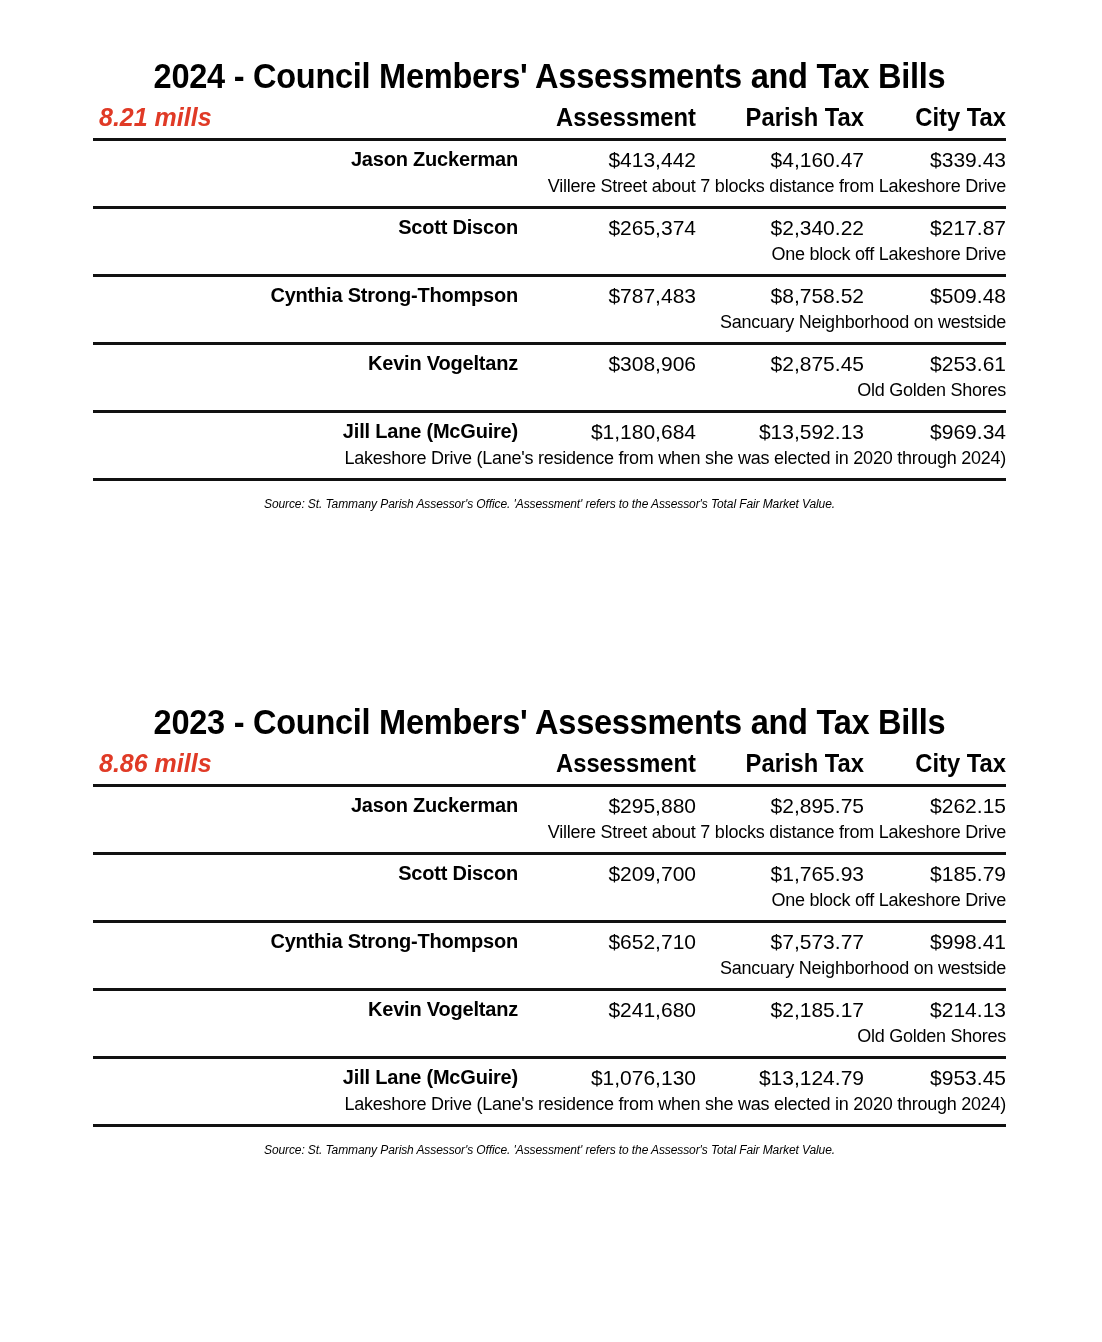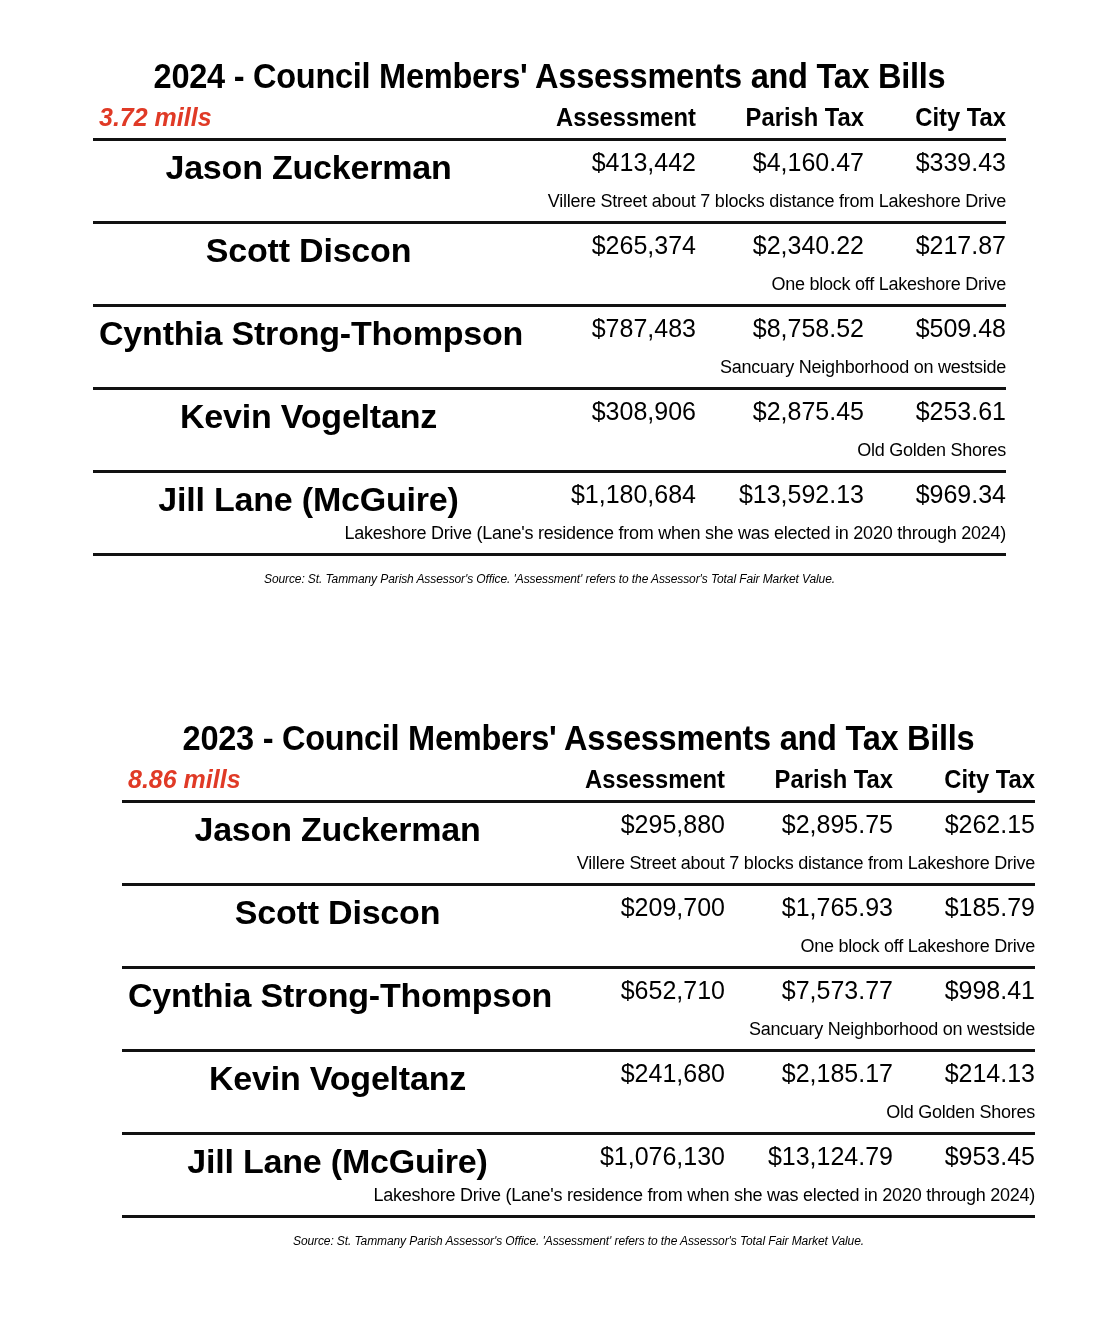--- a/index.html
+++ b/index.html
@@ -19,21 +19,21 @@
     width: 1098px;
     height: 1342px;
     box-sizing: border-box;
   }
   .table-block {
     position: absolute;
     left: 93px;
     width: 913px;
   }
   #block-2024 { top: 56px; }
-  #block-2023 { top: 718px; margin-left: 29px; }
+  #block-2023 { top: 702px; }
 
   .table-title {
     font-size: 35px;
     font-weight: 700;
     letter-spacing: -0.3px;
     text-align: center;
     line-height: 1.12;
     margin: 0 0 6px 0;
     transform: scaleX(0.93);
     transform-origin: center center;
@@ -66,30 +66,30 @@
     text-align: right;
     padding: 2px 0 6px 0;
     white-space: nowrap;
     vertical-align: bottom;
     transform: scaleX(0.95);
     transform-origin: right bottom;
   }
   tr.header-row > * { border-bottom: 3px solid #111111; }
 
   td.person {
-    font-size: 34px;
-    font-weight: 700;
-    text-align: center;
+    font-size: 20px;
+    font-weight: 700;
+    text-align: right;
     padding: 7px 0 0 6px;
     white-space: nowrap;
     vertical-align: top;
     letter-spacing: -0.2px;
   }
   td.money {
-    font-size: 25px;
+    font-size: 21px;
     font-weight: 400;
     text-align: right;
     padding: 7px 0 0 0;
     white-space: nowrap;
     vertical-align: top;
   }
   td.note {
     font-size: 18px;
     font-weight: 400;
     text-align: right;
@@ -120,21 +120,21 @@
 
     <table class="bills">
       <colgroup>
         <col class="c-name">
           <col class="c-assess">
           <col class="c-parish">
           <col class="c-city">
       </colgroup>
       <thead>
         <tr class="header-row">
-          <th class="mills">3.72 mills</th>
+          <th class="mills">8.21 mills</th>
           <th class="colhead">Assessment</th>
           <th class="colhead">Parish Tax</th>
           <th class="colhead">City Tax</th>
         </tr>
       </thead>
       <tbody>
         <tr>
           <td class="person">Jason Zuckerman</td>
           <td class="money">$413,442</td>
           <td class="money">$4,160.47</td>

